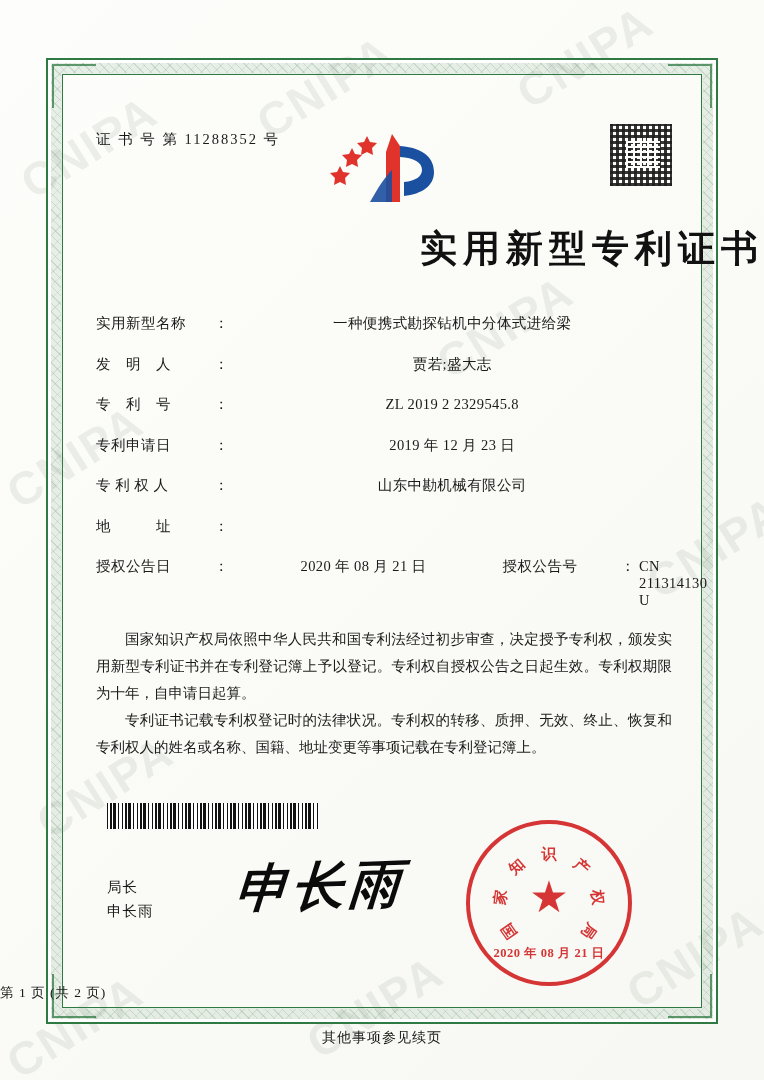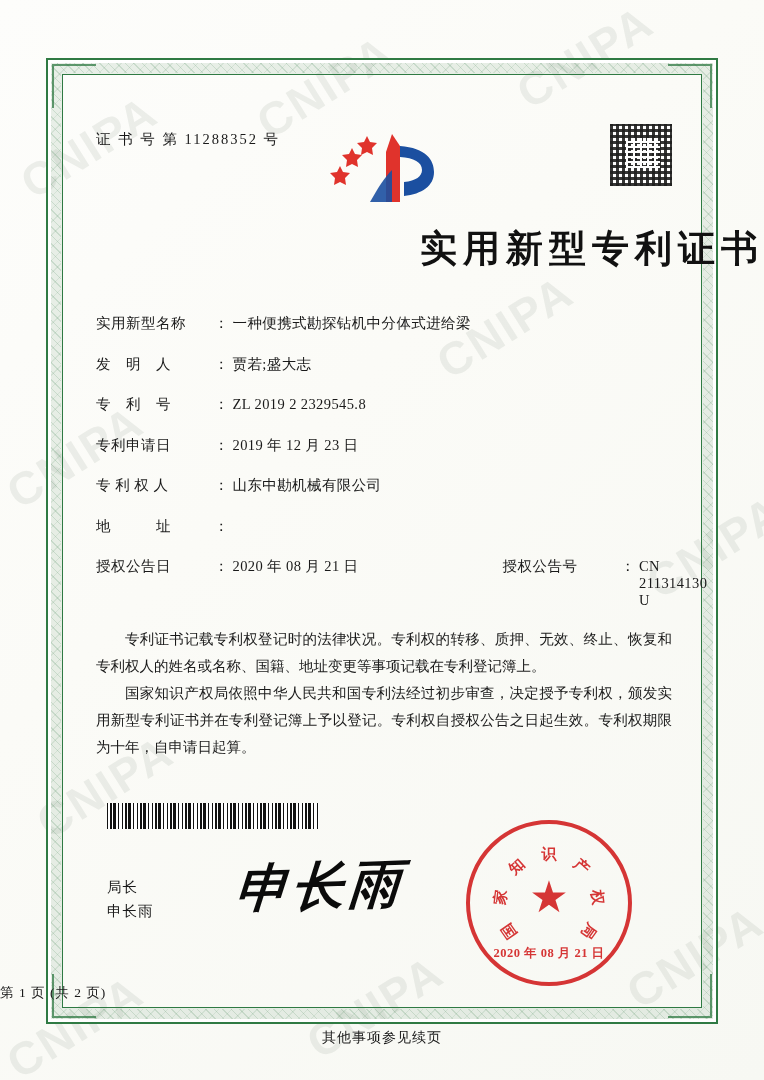--- a/index.html
+++ b/index.html
@@ -128,21 +128,21 @@
   .field .label {
     width: 118px;
     flex: 0 0 118px;
     letter-spacing: 0.5px;
   }
   .field .label.spread {
     display: flex;
     justify-content: space-between;
   }
   .field .colon { margin: 0 4px 0 0; }
-  .field .value { flex: 1; letter-spacing: .4px; }
+  .field .value { flex: 1; letter-spacing: .4px; text-align: center; }
 
   .field.two .value { flex: 0 0 auto; width: 262px; }
   .field.two .label2 { width: 118px; flex: 0 0 118px; letter-spacing: .5px; display:flex; justify-content: space-between; margin-left: 8px;}
   .field.two .value2 { flex: 1; letter-spacing: .4px; }
 
   
   .paras {
     position: absolute;
     left: 96px; right: 92px; top: 626px;
     font-size: 14.5px;
@@ -321,22 +321,22 @@
       <div class="colon">：</div>
       <div class="value">2020 年 08 月 21 日</div>
       <div class="label2">授权公告号</div>
       <div class="colon">：</div>
       <div class="value2">CN 211314130 U</div>
     </div>
 
   </div>
 
   <div class="paras">
+    <p>国家知识产权局依照中华人民共和国专利法经过初步审查，决定授予专利权，颁发实用新型专利证书并在专利登记簿上予以登记。专利权自授权公告之日起生效。专利权期限为十年，自申请日起算。</p>
     <p>专利证书记载专利权登记时的法律状况。专利权的转移、质押、无效、终止、恢复和专利权人的姓名或名称、国籍、地址变更等事项记载在专利登记簿上。</p>
-    <p>国家知识产权局依照中华人民共和国专利法经过初步审查，决定授予专利权，颁发实用新型专利证书并在专利登记簿上予以登记。专利权自授权公告之日起生效。专利权期限为十年，自申请日起算。</p>
   </div>
 
   <div class="barcode"></div>
 
   <div class="sig-label">
     <div>局长</div>
     <div>申长雨</div>
   </div>
   <div class="signature">申长雨</div>
 

